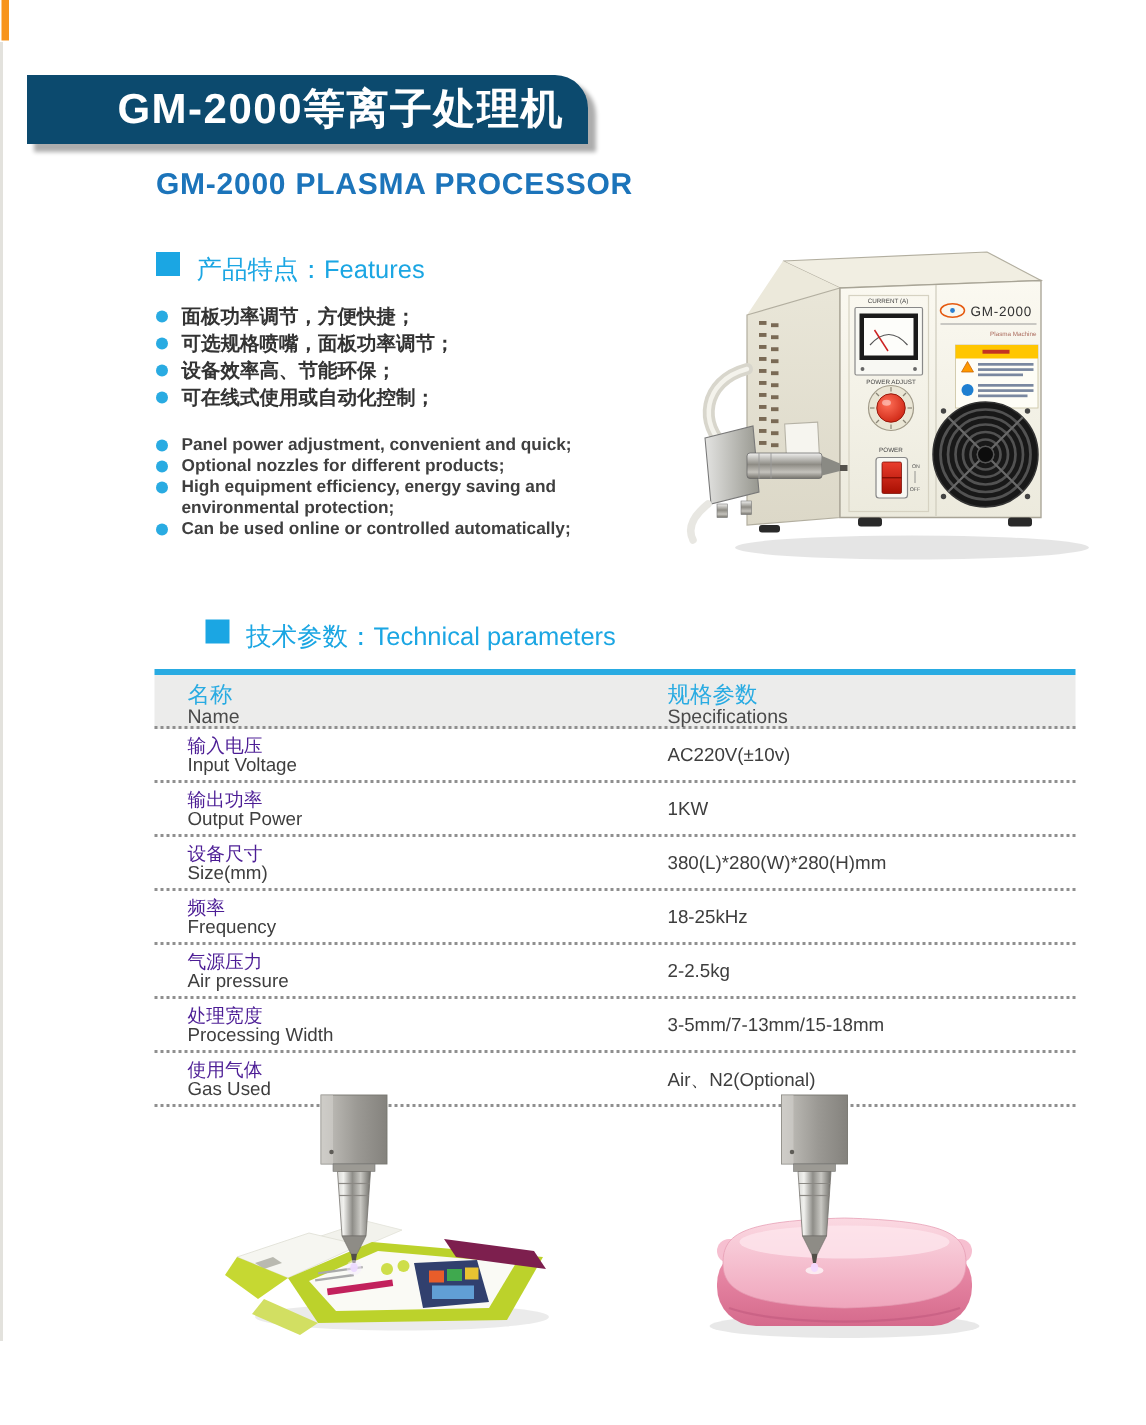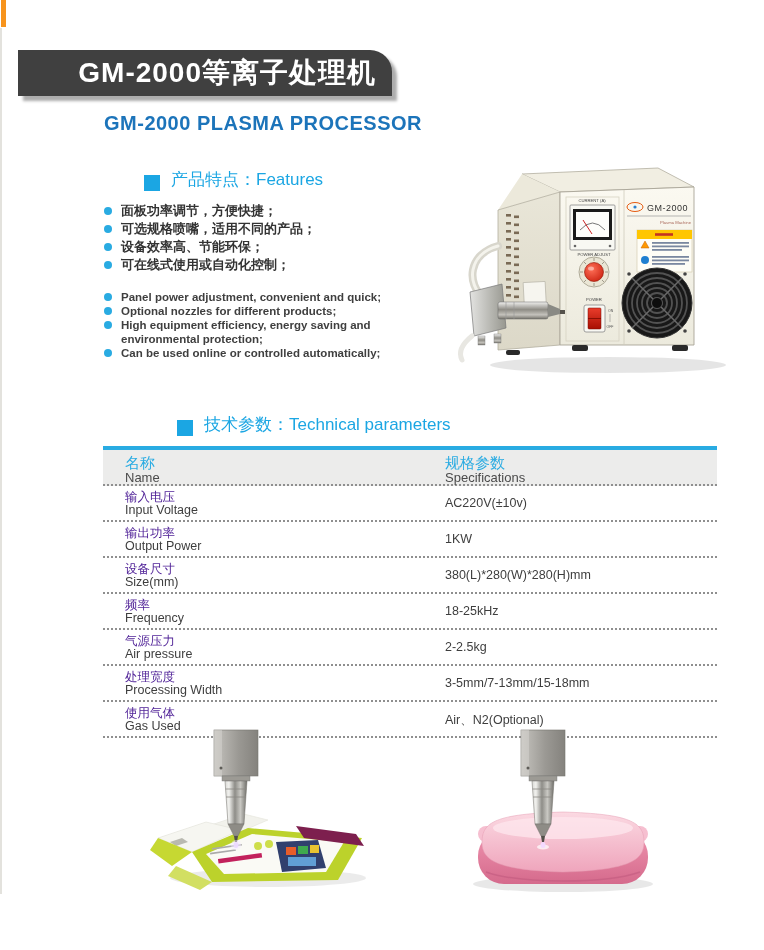--- a/index.html
+++ b/index.html
@@ -8,30 +8,30 @@
     background:#ffffff;
     font-family:"Liberation Sans","DejaVu Sans",sans-serif;
     color:#3d3d3d;
   }
   .left-edge{position:absolute;left:0;top:28px;width:2px;height:866px;background:#e3e2dd;}
   .corner-mark{position:absolute;left:1px;top:0;width:5px;height:27px;background:#f7941d;}
 
   
   .banner{
     position:absolute;left:18px;top:50px;width:374px;height:46px;
-    background:#404040;border-radius:0 22px 0 0;
+    background:#0c4a6e;border-radius:0 22px 0 0;
     box-shadow:5px 5px 3px #adadad;
     display:flex;align-items:center;justify-content:flex-end;
     padding-right:16px;box-sizing:border-box;
   }
   .banner-title{color:#fff;font-size:28px;font-weight:bold;letter-spacing:1px;white-space:nowrap;}
   .subtitle{position:absolute;left:104px;top:112px;font-size:20px;font-weight:bold;color:#1c74ba;letter-spacing:.5px;}
 
   
-  .section-heading{position:absolute;display:flex;align-items:flex-end;margin-left:40px;}
+  .section-heading{position:absolute;display:flex;align-items:flex-start;}
   .sh-square{width:16px;height:16px;background:#1ba6e3;margin-right:11px;flex:0 0 auto;}
   .sh-label{font-size:17px;color:#1ba6e3;}
 
   
   .features-zh{position:absolute;left:104px;top:202px;}
   .features-en{position:absolute;left:104px;top:290px;width:344px;}
   .bullet-item{display:flex;}
   .features-zh .bullet-item{align-items:center;height:18px;}
   .features-en .bullet-item{align-items:flex-start;}
   .b-dot{width:8px;height:8px;border-radius:50%;background:#29abe2;flex:0 0 auto;margin-right:9px;}
@@ -71,21 +71,21 @@
   <span class="sh-label">产品特点：Features</span>
 </div>
 
 <div class="features-zh" id="features-zh">
     <div class="bullet-item">
       <span class="b-dot"></span>
       <span class="b-text-zh">面板功率调节，方便快捷；</span>
     </div>
     <div class="bullet-item">
       <span class="b-dot"></span>
-      <span class="b-text-zh">可选规格喷嘴，适用不同的产品；</span>
+      <span class="b-text-zh">可选规格喷嘴，面板功率调节；</span>
     </div>
     <div class="bullet-item">
       <span class="b-dot"></span>
       <span class="b-text-zh">设备效率高、节能环保；</span>
     </div>
     <div class="bullet-item">
       <span class="b-dot"></span>
       <span class="b-text-zh">可在线式使用或自动化控制；</span>
     </div>
   </div>

